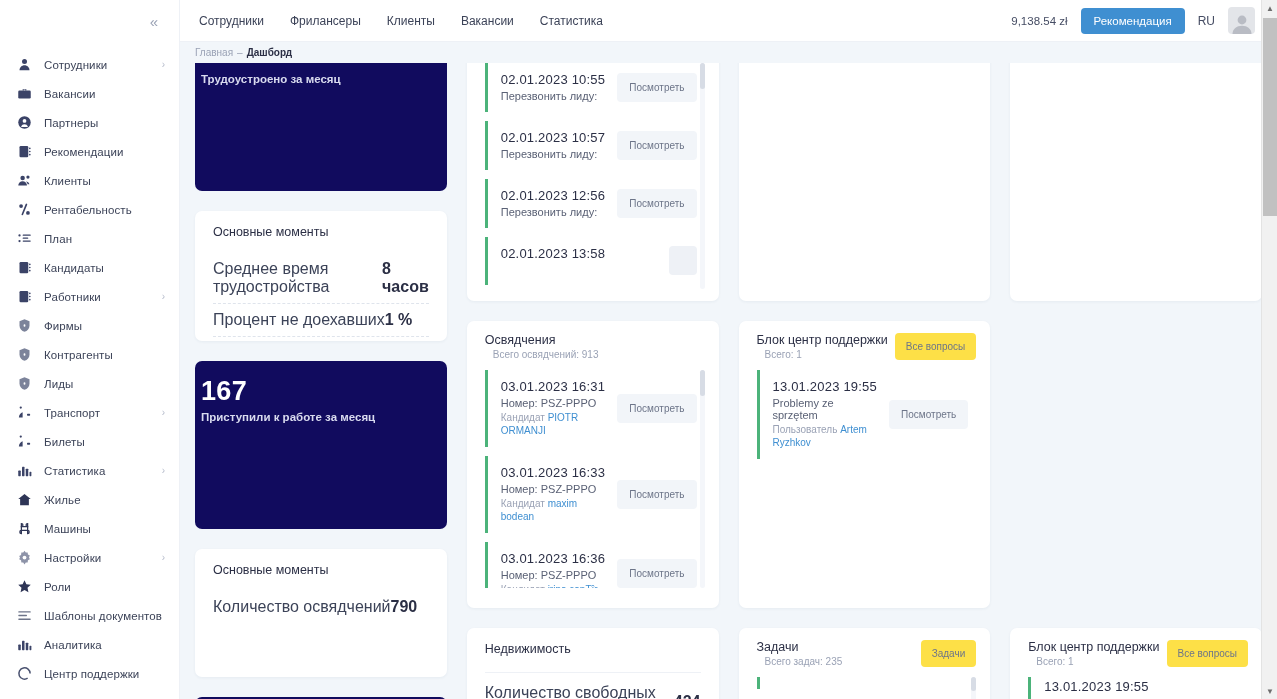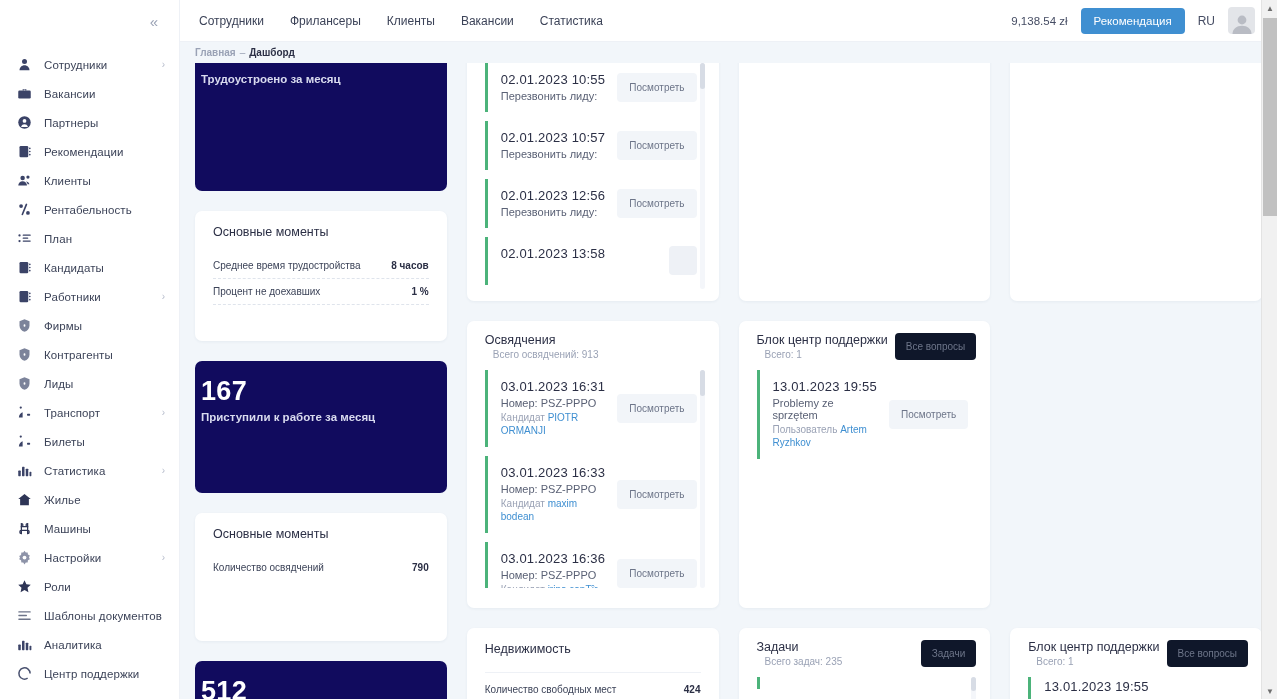--- a/index.html
+++ b/index.html
@@ -87,21 +87,21 @@
   }
   .avatar svg { display:block; }
 
   .breadcrumbbar {
     height: 21px; flex: 0 0 21px;
     background: #f2f6fa;
     display: flex; align-items: center;
     padding-left: 15px;
   }
   .bc { font-size: 10px; color: #9aa2b5; }
-  .bc a { color: #9aa2b5; text-decoration: none; cursor: pointer; font-weight: bold; }
+  .bc a { color: #9aa2b5; text-decoration: none; cursor: pointer; }
   .bc .sep { margin: 0 4px; }
   .bc .cur { color: #2b2f45; font-weight: bold; }
 
   
   .board {
     flex: 1 1 auto;
     padding: 0 15px 0 15px;
     overflow: hidden;
     position: relative;
   }
@@ -124,35 +124,35 @@
     border-radius: 7px;
     color: #fff;
     padding: 16px 6px;
   }
   .dark-num { font-size: 27px; font-weight: bold; line-height: 1.05; letter-spacing: .3px; }
   .dark-cap { font-size: 11.5px; font-weight: bold; margin-top: 6px; color: #d9dbef; }
 
   .h-card { padding: 14px 18px 10px 18px; }
   .h-title { font-size: 12.5px; color: #2b2f45; margin-bottom: 14px; }
   .h-row {
-    display: flex; justify-content: space-between; align-items: center;
-    font-size: 10px; color: #3c4358;
+    display: flex; align-items: center;
+    font-size: 16px; color: #3c4358;
     padding: 7px 0;
     border-bottom: 1px dashed #dfe4ec;
   }
   .h-row .v { font-weight: bold; color: #2b2f45; }
 
   
   .list-card { padding: 12px 14px 12px 18px; display: flex; flex-direction: column; }
   .list-head { display: flex; align-items: flex-start; margin-bottom: 10px; }
   .lh-title { font-size: 12.5px; color: #2b2f45; font-weight: normal; }
   .lh-sub { font-size: 10px; color: #9aa2b5; margin-top: 2px; padding-left: 8px; }
   .lh-btn {
     margin-left: auto;
-    background: #0f172a; color: #6d7589; border: none;
+    background: #fde047; color: #6d7589; border: none;
     font-size: 10px; font-family: inherit;
     padding: 8px 11px; border-radius: 4px; cursor: pointer; white-space: nowrap;
   }
 
   .list-scroll {
     position: relative;
     overflow: hidden;
     padding-right: 8px;
   }
   .scroll-track {
@@ -505,21 +505,21 @@
             <div class="h-row">
               <span>Среднее время трудостройства</span>
               <span class="v">8 часов</span>
             </div>
             <div class="h-row">
               <span>Процент не доехавших</span>
               <span class="v">1 %</span>
             </div>
           </div>
 
-          <div class="card-dark" style="height:132px">
+          <div class="card-dark" style="height:168px">
             <div class="dark-num">167</div>
             <div class="dark-cap">Приступили к работе за месяц</div>
           </div>
 
           <div class="card h-card" style="height:128px">
             <div class="h-title">Основные моменты</div>
             <div class="h-row" style="border-bottom:none">
               <span>Количество освядчений</span>
               <span class="v">790</span>
             </div>

